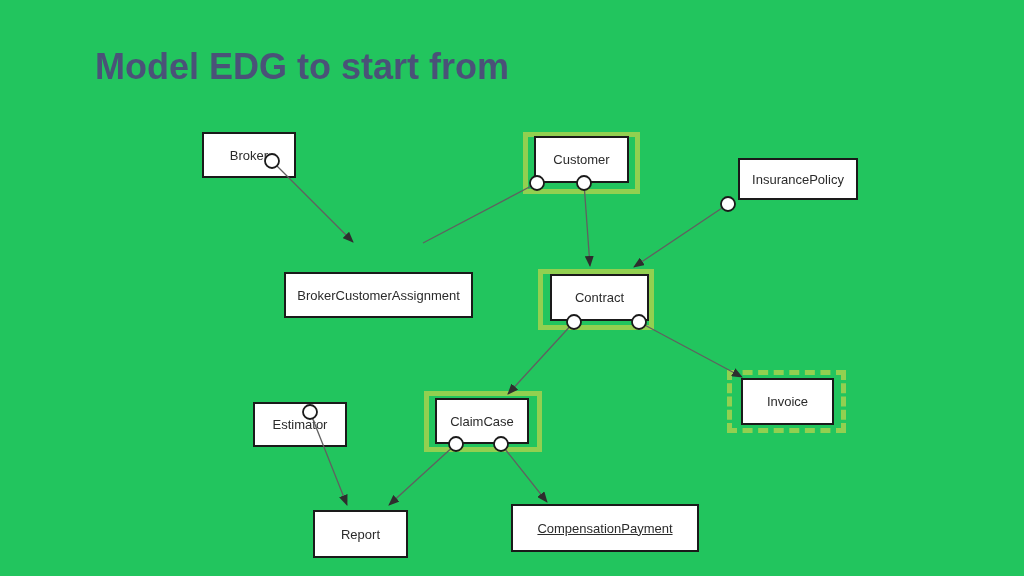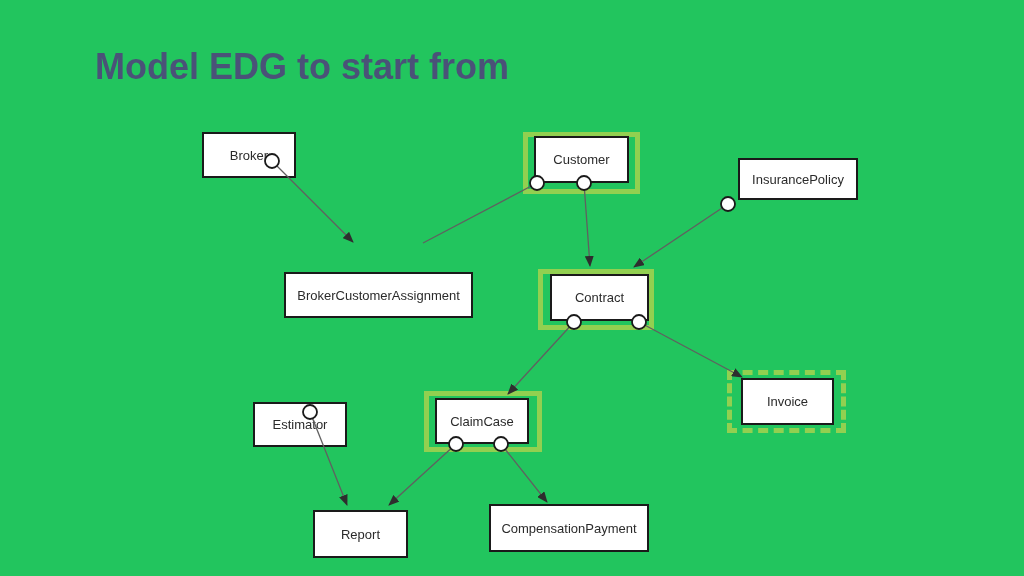--- a/index.html
+++ b/index.html
@@ -70,21 +70,21 @@
 
   <div class="node" style="left:202px; top:132px; width:94px; height:46px;">Broker</div>
   <div class="node" style="left:534px; top:136px; width:95px; height:47px;">Customer</div>
   <div class="node" style="left:700px; top:158px; width:120px; height:42px;margin-left:38px;">InsurancePolicy</div>
   <div class="node" style="left:284px; top:244px; width:189px; height:46px;margin-top:28px;">BrokerCustomerAssignment</div>
   <div class="node" style="left:550px; top:274px; width:99px; height:47px;">Contract</div>
   <div class="node" style="left:741px; top:378px; width:93px; height:47px;">Invoice</div>
   <div class="node" style="left:253px; top:367px; width:94px; height:45px;margin-top:35px;">Estimator</div>
   <div class="node" style="left:313px; top:510px; width:95px; height:48px;">Report</div>
   <div class="node" style="left:435px; top:398px; width:94px; height:46px;">ClaimCase</div>
-  <div class="node" style="left:489px; top:504px; width:160px; height:48px;">CompensationPayment</div>
+  <div class="node" style="left:511px; top:504px; width:188px; height:48px;text-decoration:underline;">CompensationPayment</div>
 
   <svg class="edge-layer" width="1024" height="576" viewBox="0 0 1024 576">
     <defs>
       <marker id="arrow" markerWidth="11" markerHeight="9" refX="10" refY="4.5" orient="auto" markerUnits="userSpaceOnUse">
         <path d="M0,0 L11,4.5 L0,9 Z" fill="#2e2e2e"></path>
       </marker>
     </defs>
 
     <line x1="272" y1="161" x2="353" y2="242" stroke="#606060" stroke-width="1.3" marker-end="url(#arrow)"></line>
     <line x1="537" y1="183" x2="423" y2="243" stroke="#606060" stroke-width="1.3"></line>

